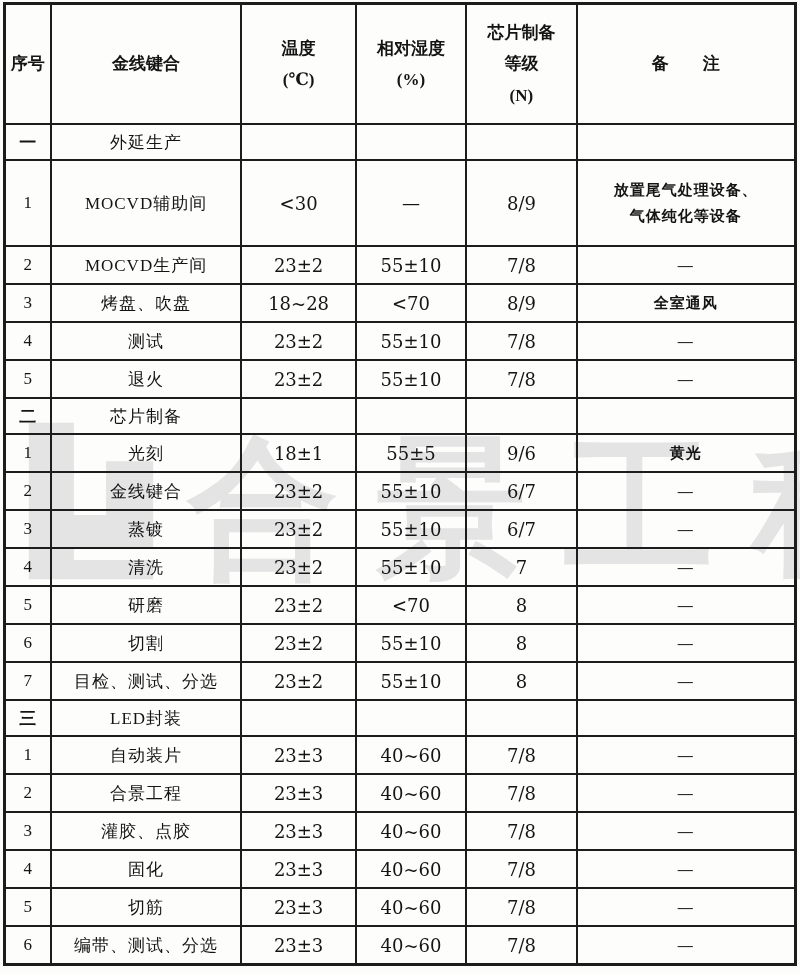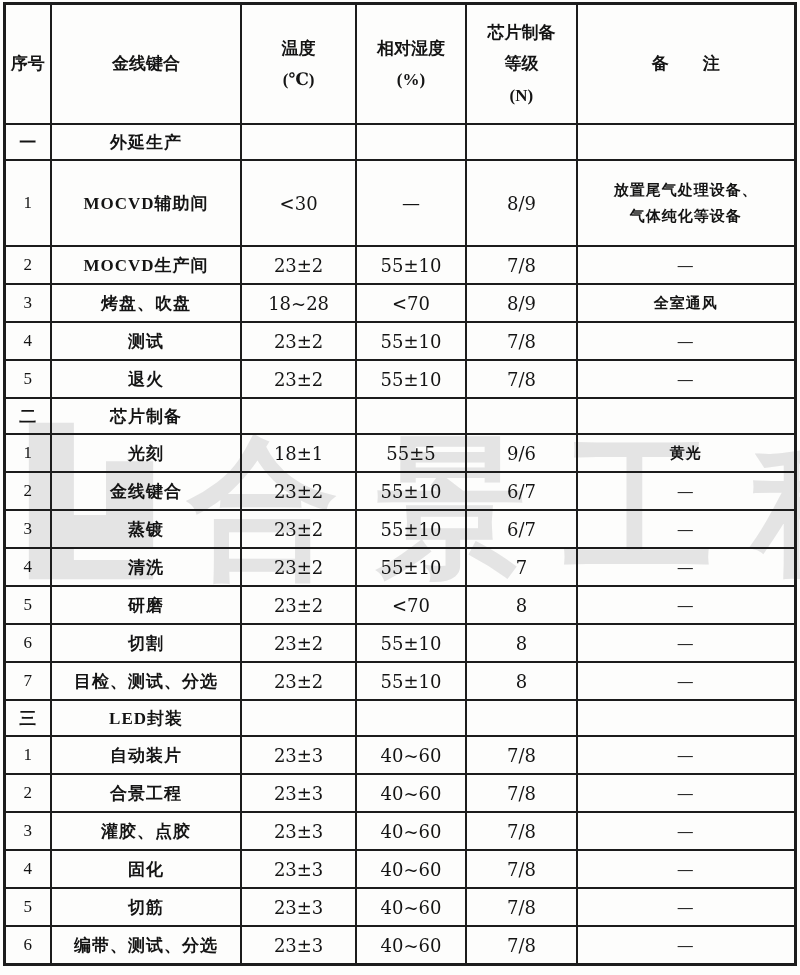--- a/index.html
+++ b/index.html
@@ -39,25 +39,25 @@
     text-align:center;vertical-align:middle;
     overflow:hidden;
   }
   thead th{
     height:118px;
     font-size:17px;font-weight:700;
     line-height:1.85;
   }
   thead th .hline{display:block;}
   tbody td{height:36px;font-size:17px;}
-  tr.section td{height:34px;font-weight:700;}
+  tr.section td{height:34px;font-weight:400;}
   tr.tall td{height:84px;}
   .c-seq{font-weight:400;font-size:17px;}
   tr.section .c-seq{font-weight:700;}
-  .c-name{font-weight:700;letter-spacing:1px;}
+  .c-name{font-weight:400;letter-spacing:1px;}
   .c-temp,.c-humidity,.c-clean{
     font-weight:400;font-size:18px;
     font-family:"DejaVu Serif","Liberation Serif",serif;
   }
   .c-remark{
     font-weight:700;font-size:15px;
     white-space:pre-line;line-height:1.75;
     letter-spacing:1px;
   }
 </style>

